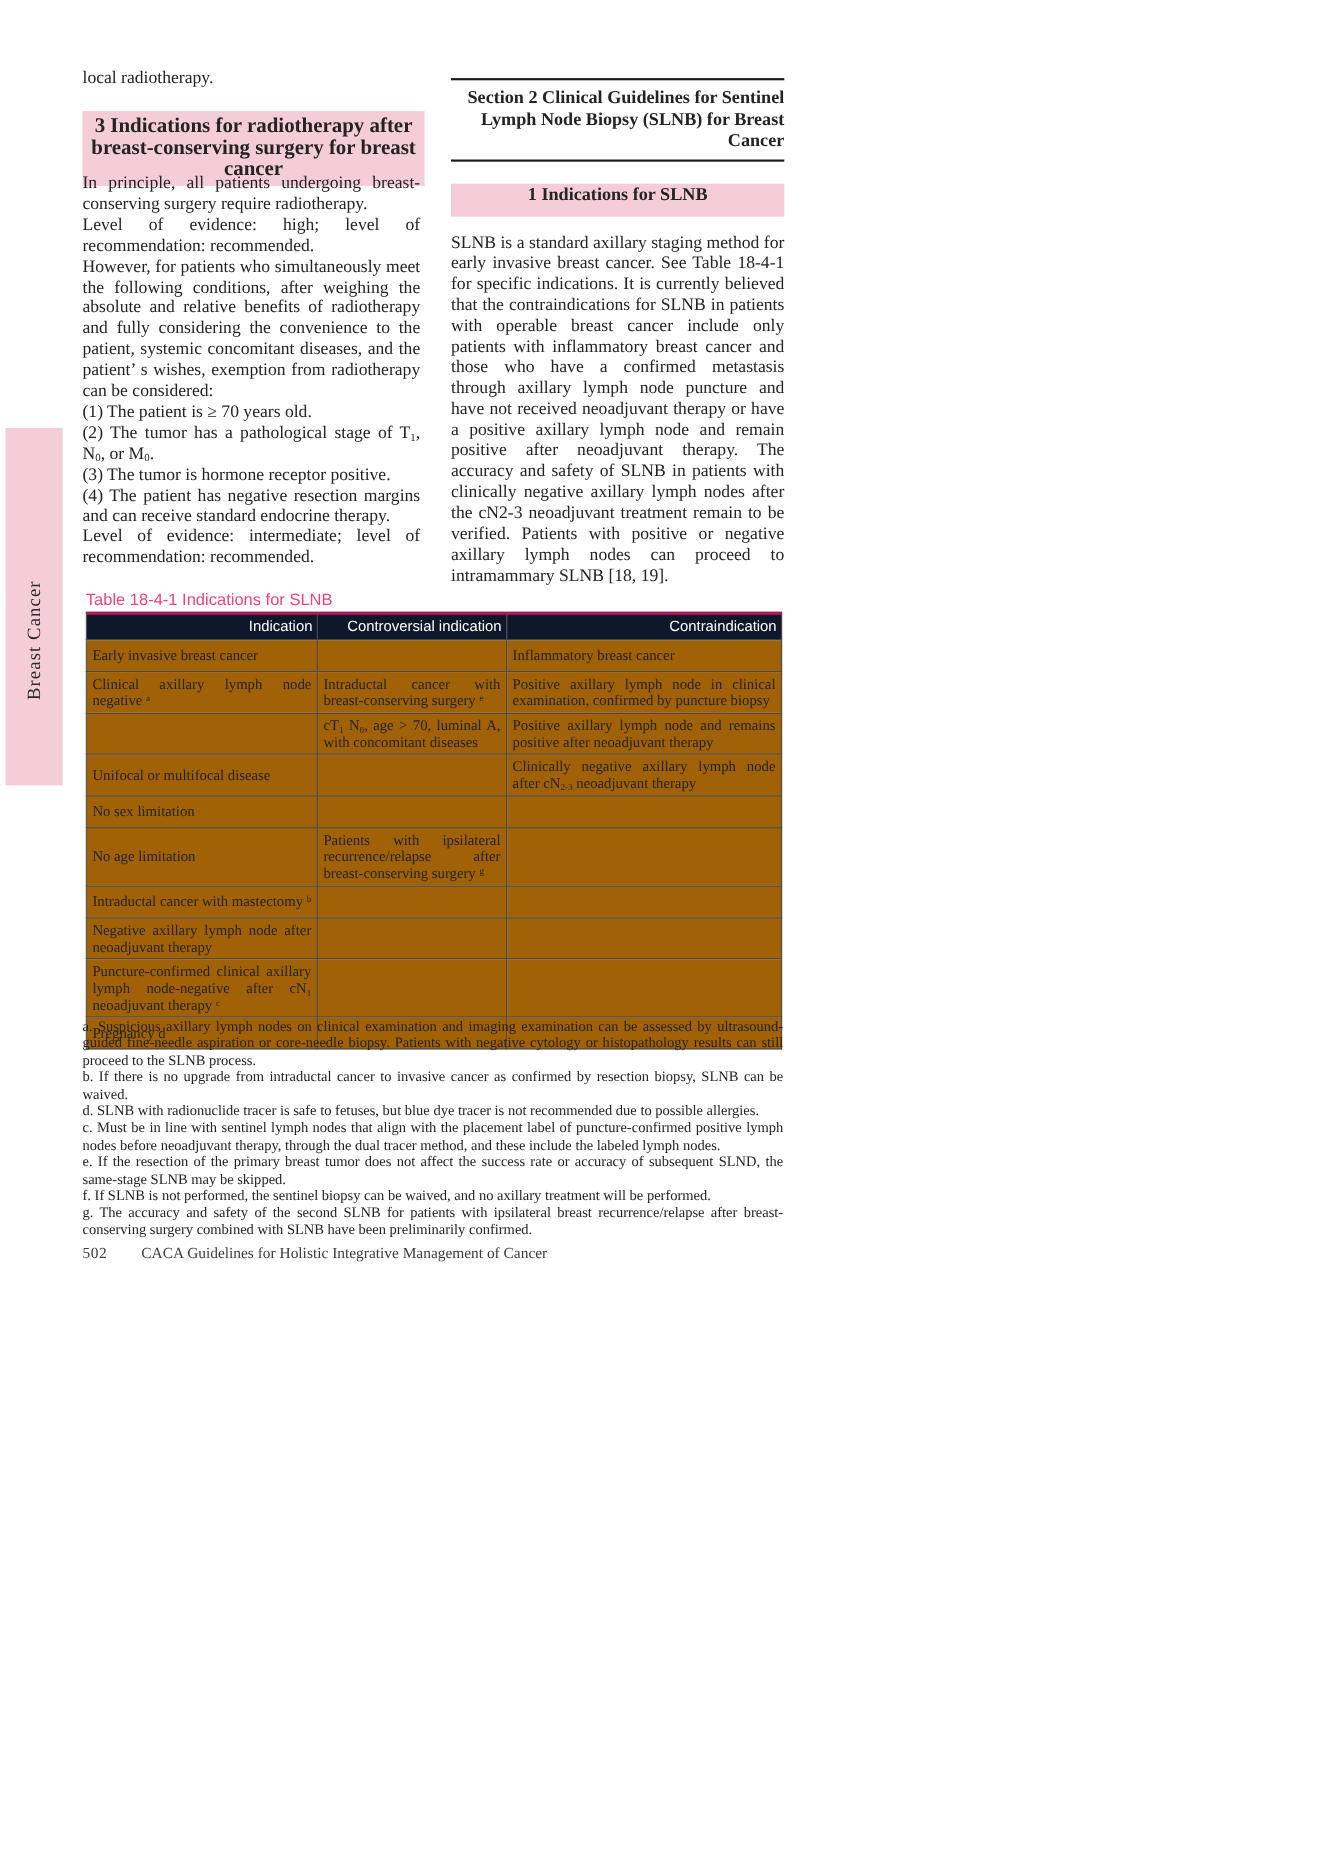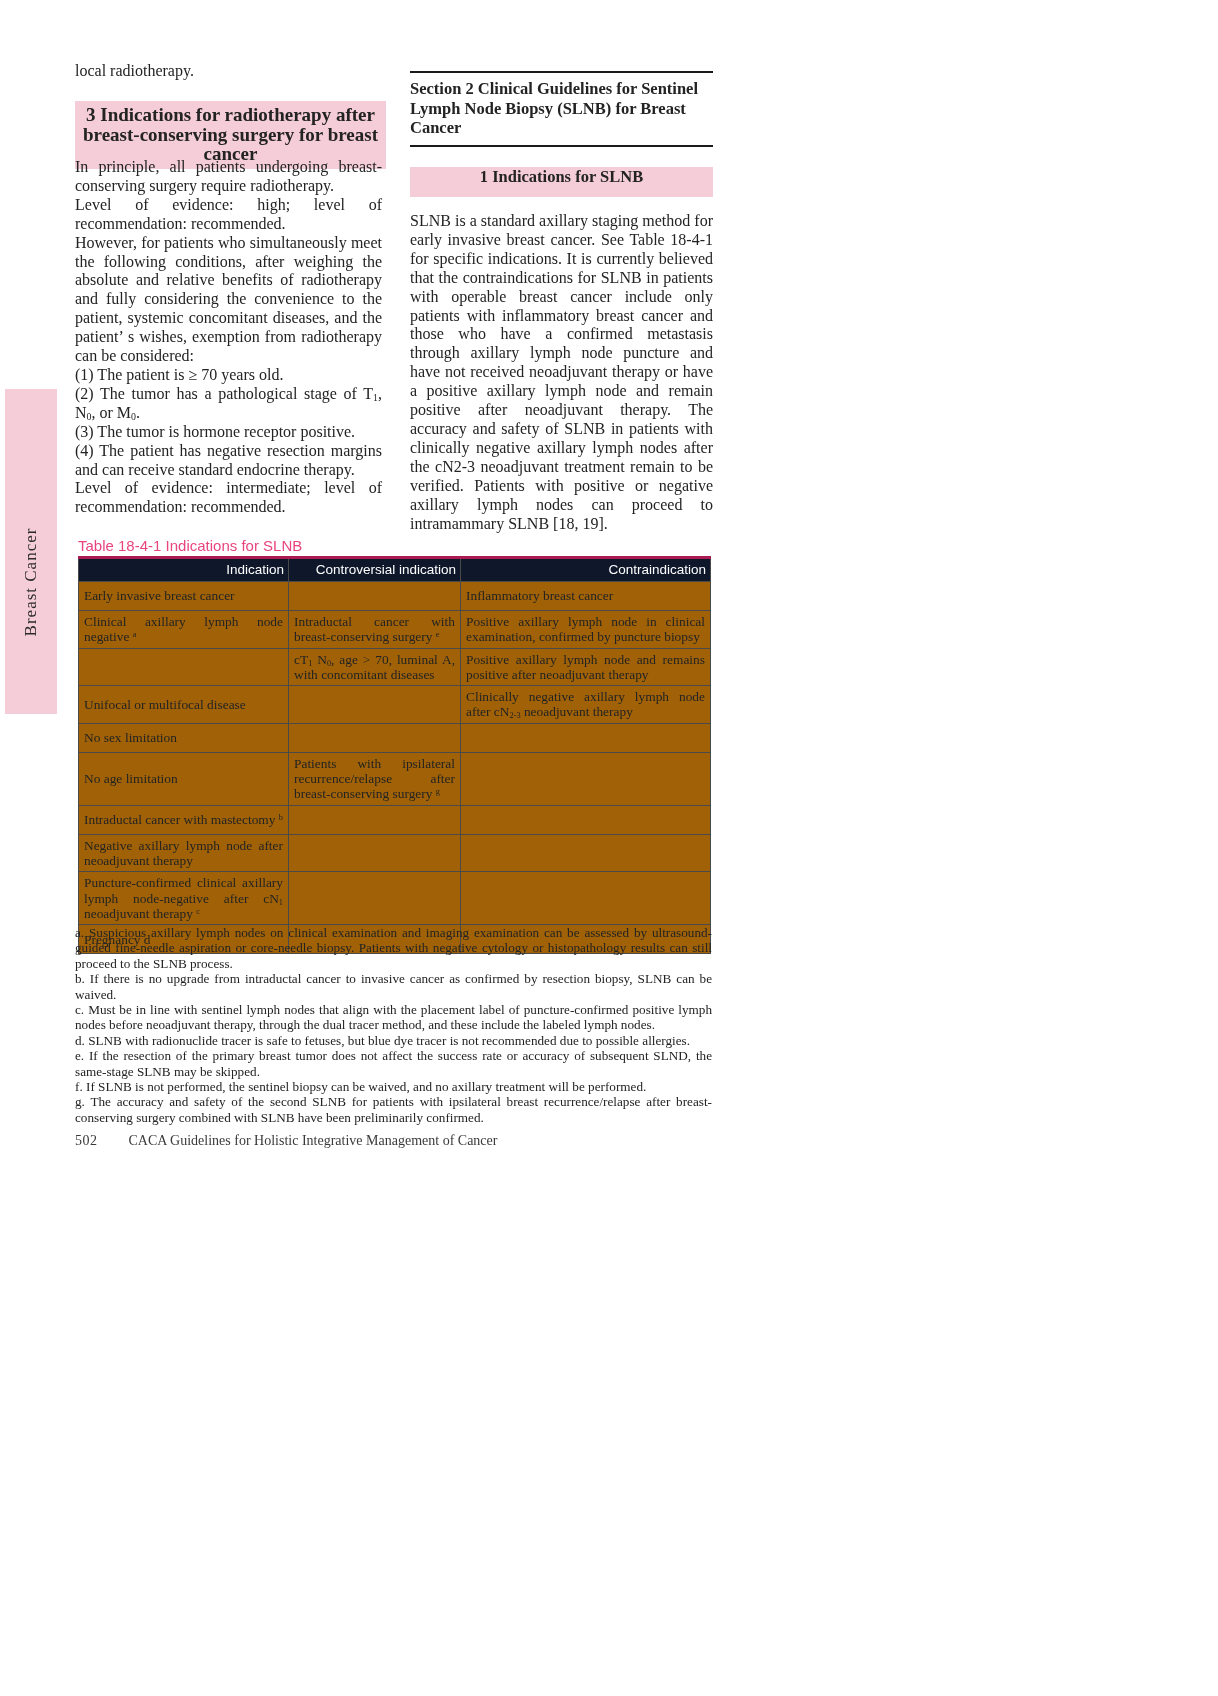--- a/index.html
+++ b/index.html
@@ -42,21 +42,21 @@
   .body-text{
     font-size:16px;line-height:18.9px;text-align:justify;
   }
   .left-paras{top:158px;}
   .left-paras .para{margin:0;}
 
   .sec2-head{
     top:71px;
     border-top:2px solid #1a1a1a;border-bottom:2px solid #1a1a1a;
     padding:6px 0 7px 0;
-    text-align:left;font-weight:bold;font-size:16.5px;line-height:19.5px;
+    text-align:right;font-weight:bold;font-size:16.5px;line-height:19.5px;
   }
   .pink-head2{
     top:167px;background:#f5cdd8;height:30px;
     display:flex;justify-content:center;
     font-weight:bold;font-size:16.5px;
   }
   .right-body{top:212px;}
 
   
   .tbl-title{
@@ -200,22 +200,22 @@
         <td>Pregnancy d</td>
         <td></td>
         <td></td>
       </tr>
     </tbody>
   </table>
 
   <div class="abs footnotes">
     <p class="fn">a. Suspicious axillary lymph nodes on clinical examination and imaging examination can be assessed by ultrasound-guided fine-needle aspiration or core-needle biopsy. Patients with negative cytology or histopathology results can still proceed to the SLNB process.</p>
     <p class="fn">b. If there is no upgrade from intraductal cancer to invasive cancer as confirmed by resection biopsy, SLNB can be waived.</p>
+    <p class="fn">d. SLNB with radionuclide tracer is safe to fetuses, but blue dye tracer is not recommended due to possible allergies.</p>
     <p class="fn">c. Must be in line with sentinel lymph nodes that align with the placement label of puncture-confirmed positive lymph nodes before neoadjuvant therapy, through the dual tracer method, and these include the labeled lymph nodes.</p>
-    <p class="fn">d. SLNB with radionuclide tracer is safe to fetuses, but blue dye tracer is not recommended due to possible allergies.</p>
     <p class="fn">e. If the resection of the primary breast tumor does not affect the success rate or accuracy of subsequent SLND, the same-stage SLNB may be skipped.</p>
     <p class="fn">f. If SLNB is not performed, the sentinel biopsy can be waived, and no axillary treatment will be performed.</p>
     <p class="fn">g. The accuracy and safety of the second SLNB for patients with ipsilateral breast recurrence/relapse after breast-conserving surgery combined with SLNB have been preliminarily confirmed.</p>
   </div>
 
   <div class="abs footer">
     <span class="pageno">502</span>
     <span>CACA Guidelines for Holistic Integrative Management of Cancer</span>
   </div>
 

